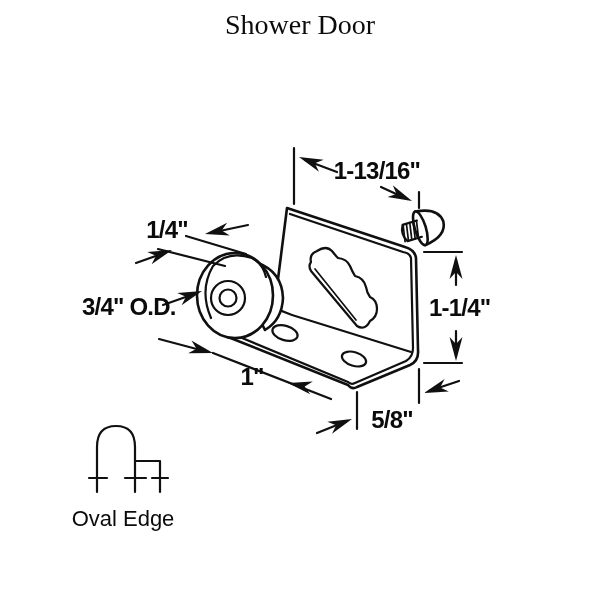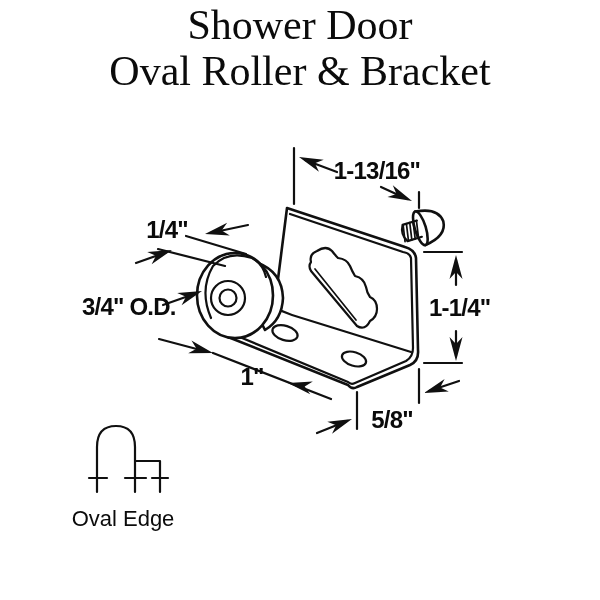--- a/index.html
+++ b/index.html
@@ -2,21 +2,21 @@
 <html><head>
 <meta charset="utf-8">
 <style>
   html,body{margin:0;padding:0;background:#ffffff;}
   .stage{
     position:relative;width:600px;height:600px;background:#ffffff;
     font-family:"Liberation Sans",sans-serif;overflow:hidden;
   }
   .title{
     position:absolute;top:2px;left:0;width:600px;text-align:center;
-    font-family:"Liberation Serif",serif;font-size:42px;line-height:46px;
+    font-family:"Liberation Serif",serif;font-size:28px;line-height:46px;
     color:#0b0b0b;letter-spacing:0px;
   }
   svg{position:absolute;left:0;top:0;}
   .outline{fill:#ffffff;stroke:#101010;stroke-width:2.6;stroke-linejoin:round;}
   .lineonly{fill:none;stroke:#101010;stroke-width:2.2;stroke-linecap:round;stroke-linejoin:round;}
   .thin{fill:none;stroke:#101010;stroke-width:1.7;stroke-linecap:round;}
   .dim{fill:none;stroke:#101010;stroke-width:2.2;stroke-linecap:round;}
   .ah{fill:#101010;stroke:none;}
   text.dimlabel{
     font-family:"Liberation Sans",sans-serif;font-weight:bold;font-size:24px;
@@ -27,21 +27,20 @@
     fill:#0b0b0b;letter-spacing:0px;
   }
 </style>
 </head>
 <body>
 
 <div class="stage">
 
   <div class="title">
     <div>Shower Door</div>
-    <div>Oval Roller &amp; Bracket</div>
   </div>
 
   <svg width="600" height="600" viewBox="0 0 600 600">
 
     <g>
 
       <path class="outline" d="
         M 287,208
         L 405,247
         Q 415,250 416,258

